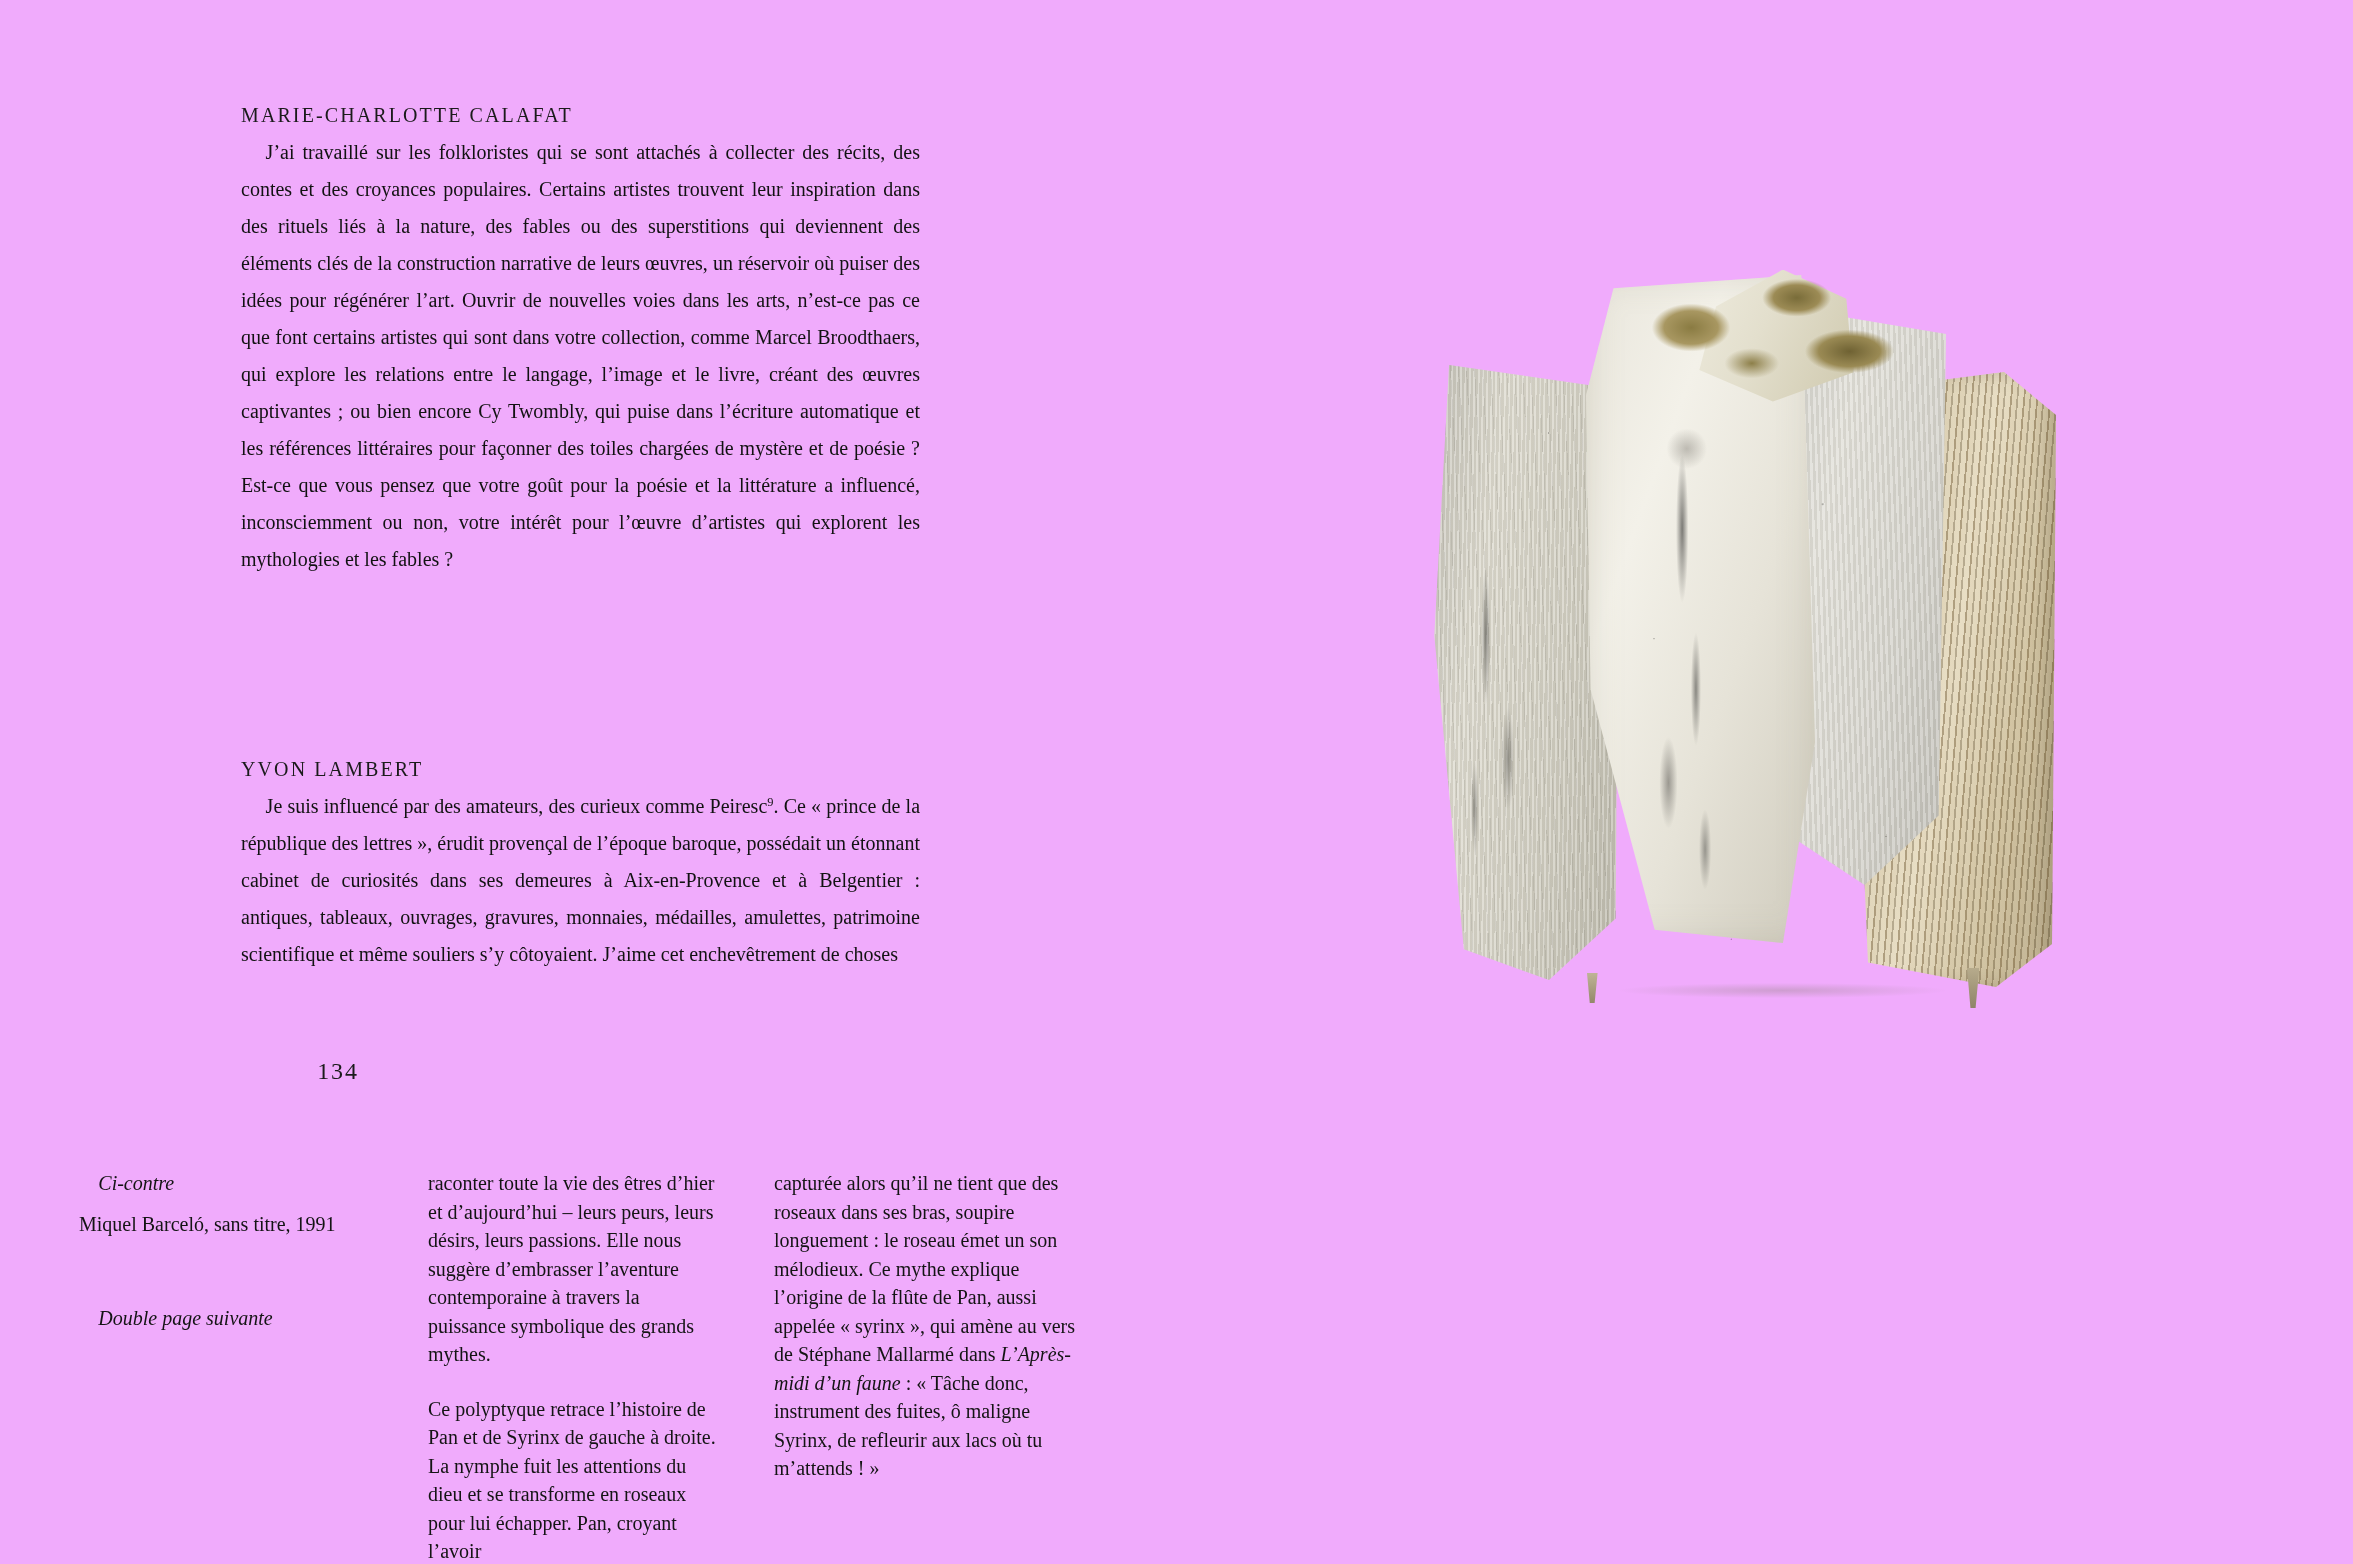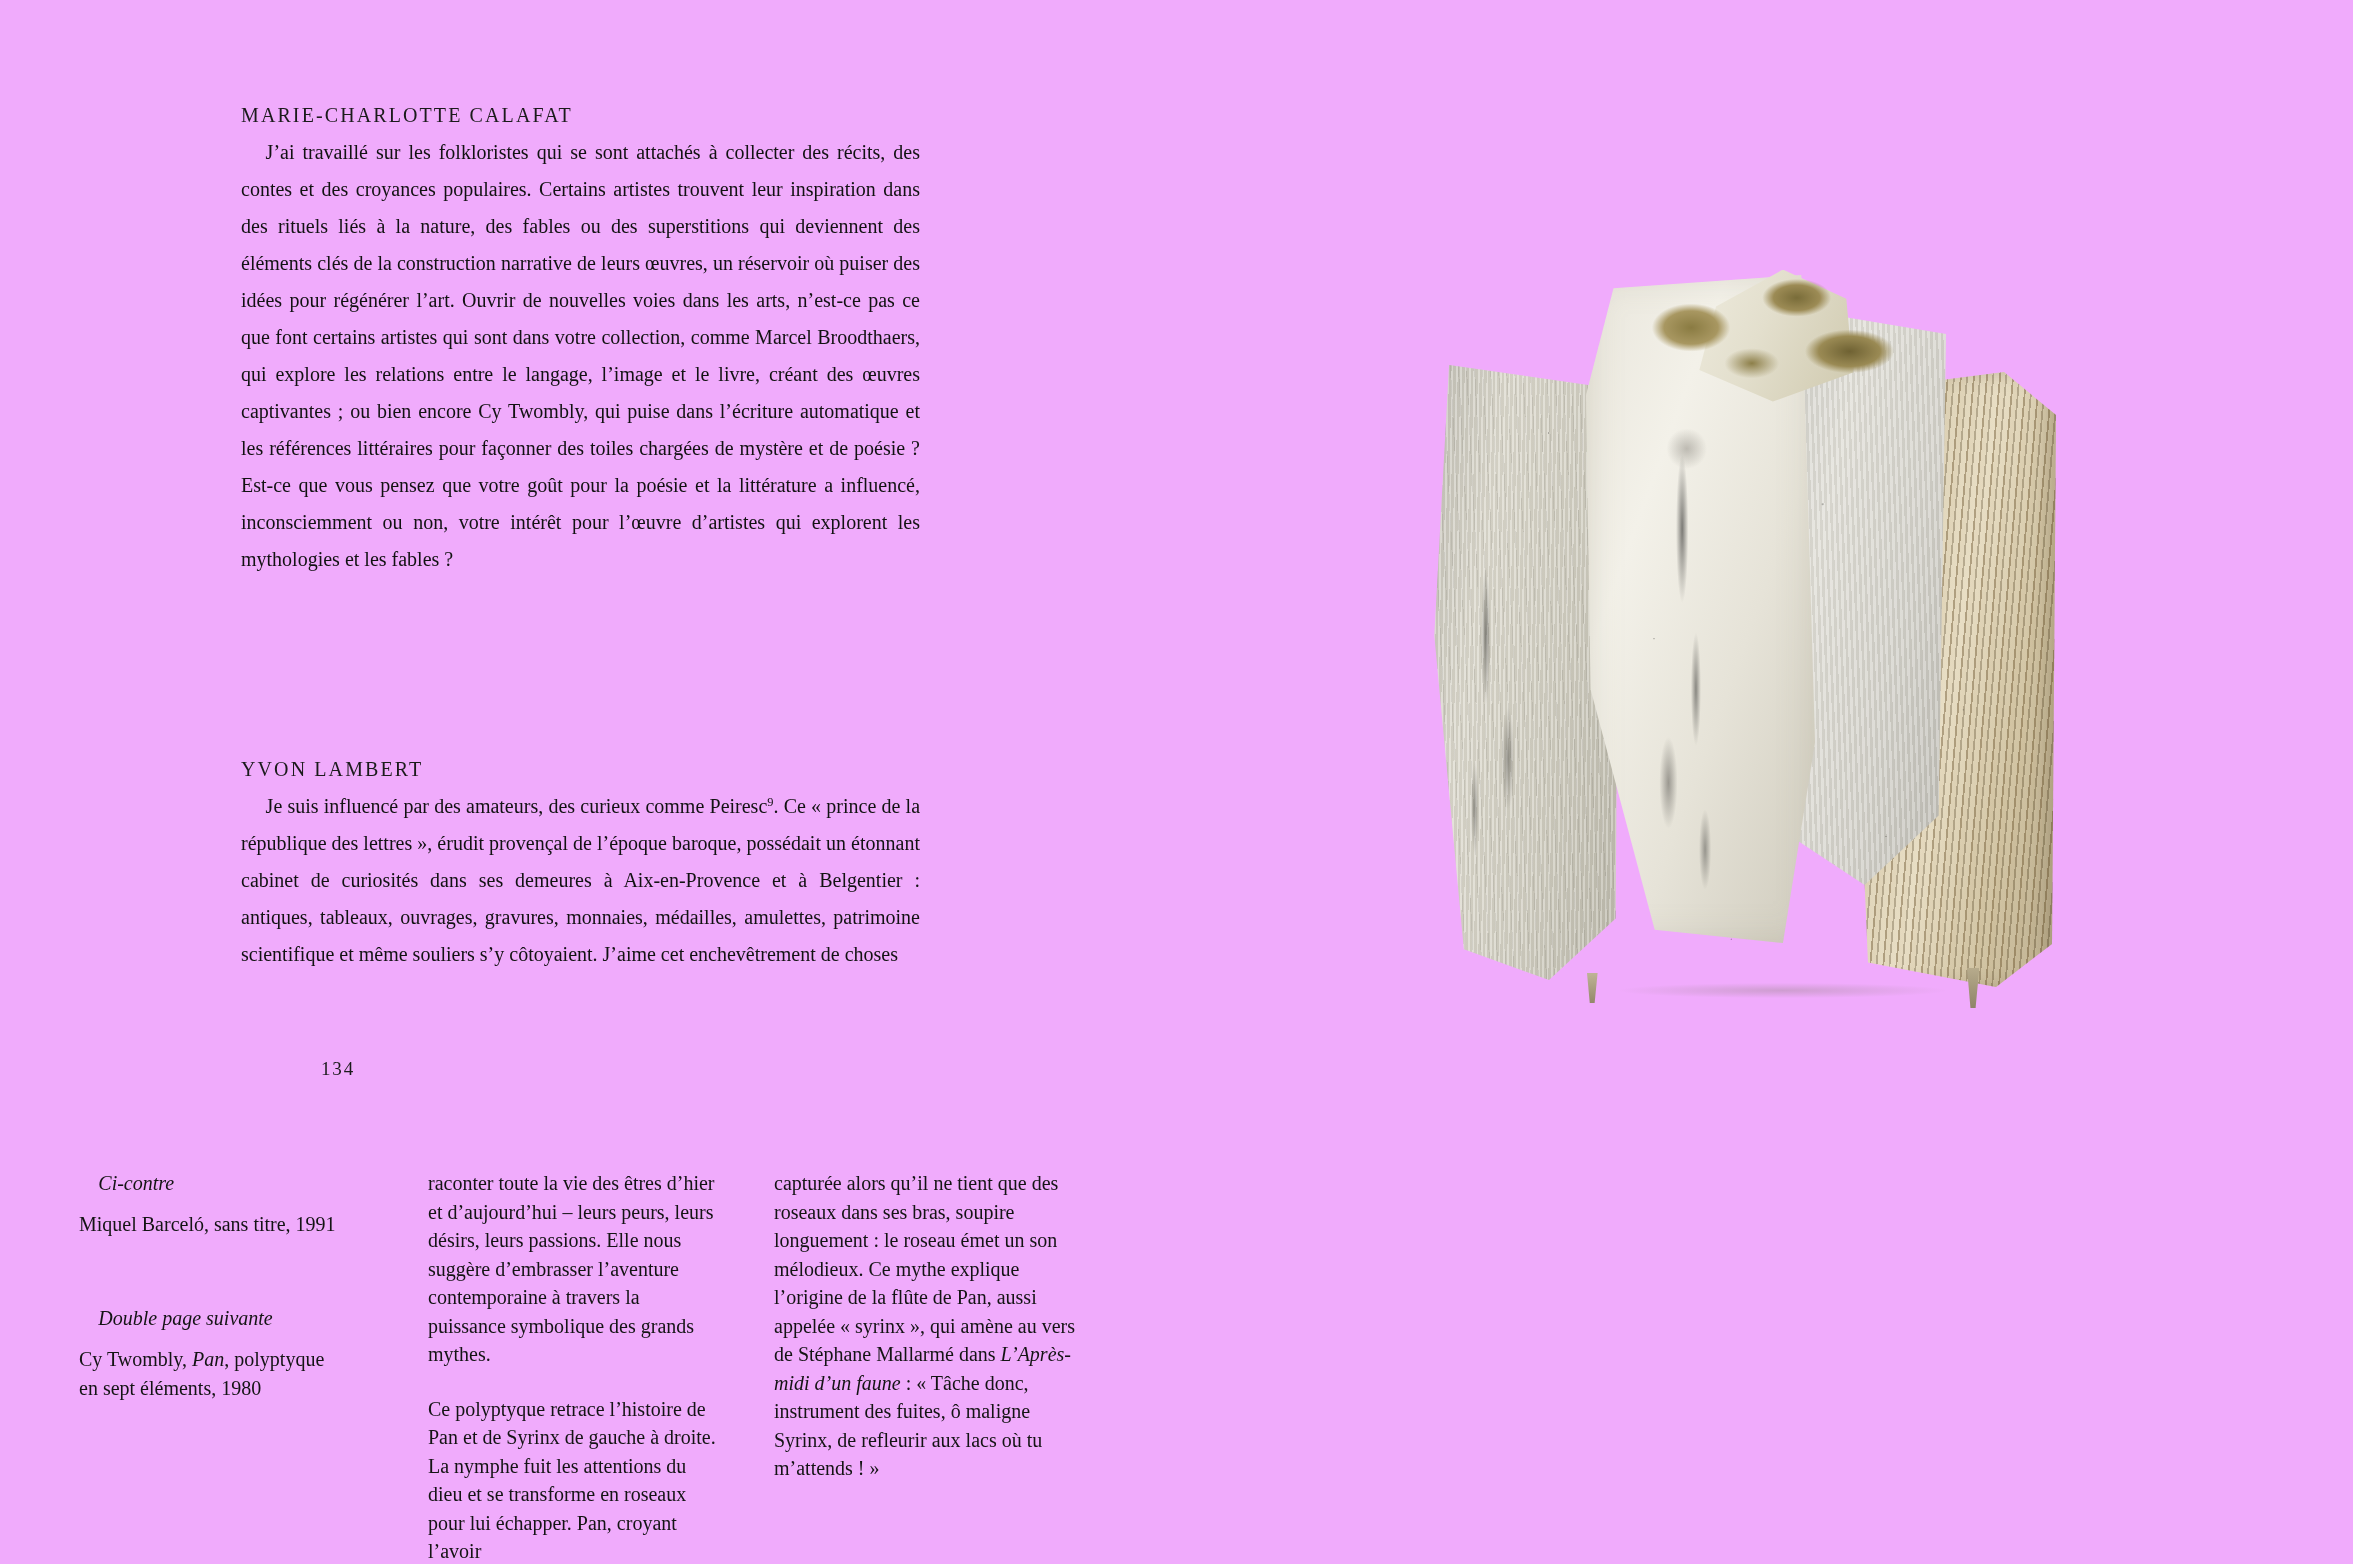--- a/index.html
+++ b/index.html
@@ -63,21 +63,21 @@
   }
 
   sup.footnote-ref {
     font-size: 0.62em;
     vertical-align: 0.55em;
     line-height: 0;
   }
 
   .folio {
     position: absolute;
-    font-size: 19px;
+    font-size: 24px;
     letter-spacing: 1.8px;
     color: #1b1b1b;
     text-align: center;
     width: 106px;
   }
 
   
   .caption-block {
     position: absolute;
     left: 0;
@@ -302,21 +302,20 @@
 
     <div class="folio" style="left: 285px; top: 1058px;">134</div>
 
     <div class="caption-block">
 
       <div class="caption-col col-1">
         <div class="caption-head">Ci-contre</div>
         <p class="caption-para">Miquel Barceló, sans titre, 1991</p>
         <div class="caption-gap"></div>
         <div class="caption-head">Double page suivante</div>
-        <p class="caption-para"><span>Cy Twombly, </span><span class="ital">Pan</span><span>, polyptyque</span><br><span>en sept éléments, 1980</span></p>
       </div>
 
       <div class="caption-col col-2">
         <p class="caption-para">raconter toute la vie des êtres d’hier et d’aujourd’hui – leurs peurs, leurs désirs, leurs passions. Elle nous suggère d’embrasser l’aventure contemporaine à travers la puissance symbolique des grands mythes.</p>
         <p class="caption-para">Ce polyptyque retrace l’histoire de Pan et de Syrinx de gauche à droite. La nymphe fuit les attentions du dieu et se transforme en roseaux pour lui échapper. Pan, croyant l’avoir</p>
       </div>
 
       <div class="caption-col col-3">
         <p class="caption-para"><span>capturée alors qu’il ne tient que des roseaux dans ses bras, soupire longuement : le roseau émet un son mélodieux. Ce mythe explique l’origine de la flûte de Pan, aussi appelée « syrinx », qui amène au vers de Stéphane Mallarmé dans </span><span class="ital">L’Après-midi d’un faune</span><span> : « Tâche donc, instrument des fuites, ô maligne Syrinx, de refleurir aux lacs où tu m’attends ! »</span></p>
       </div>

